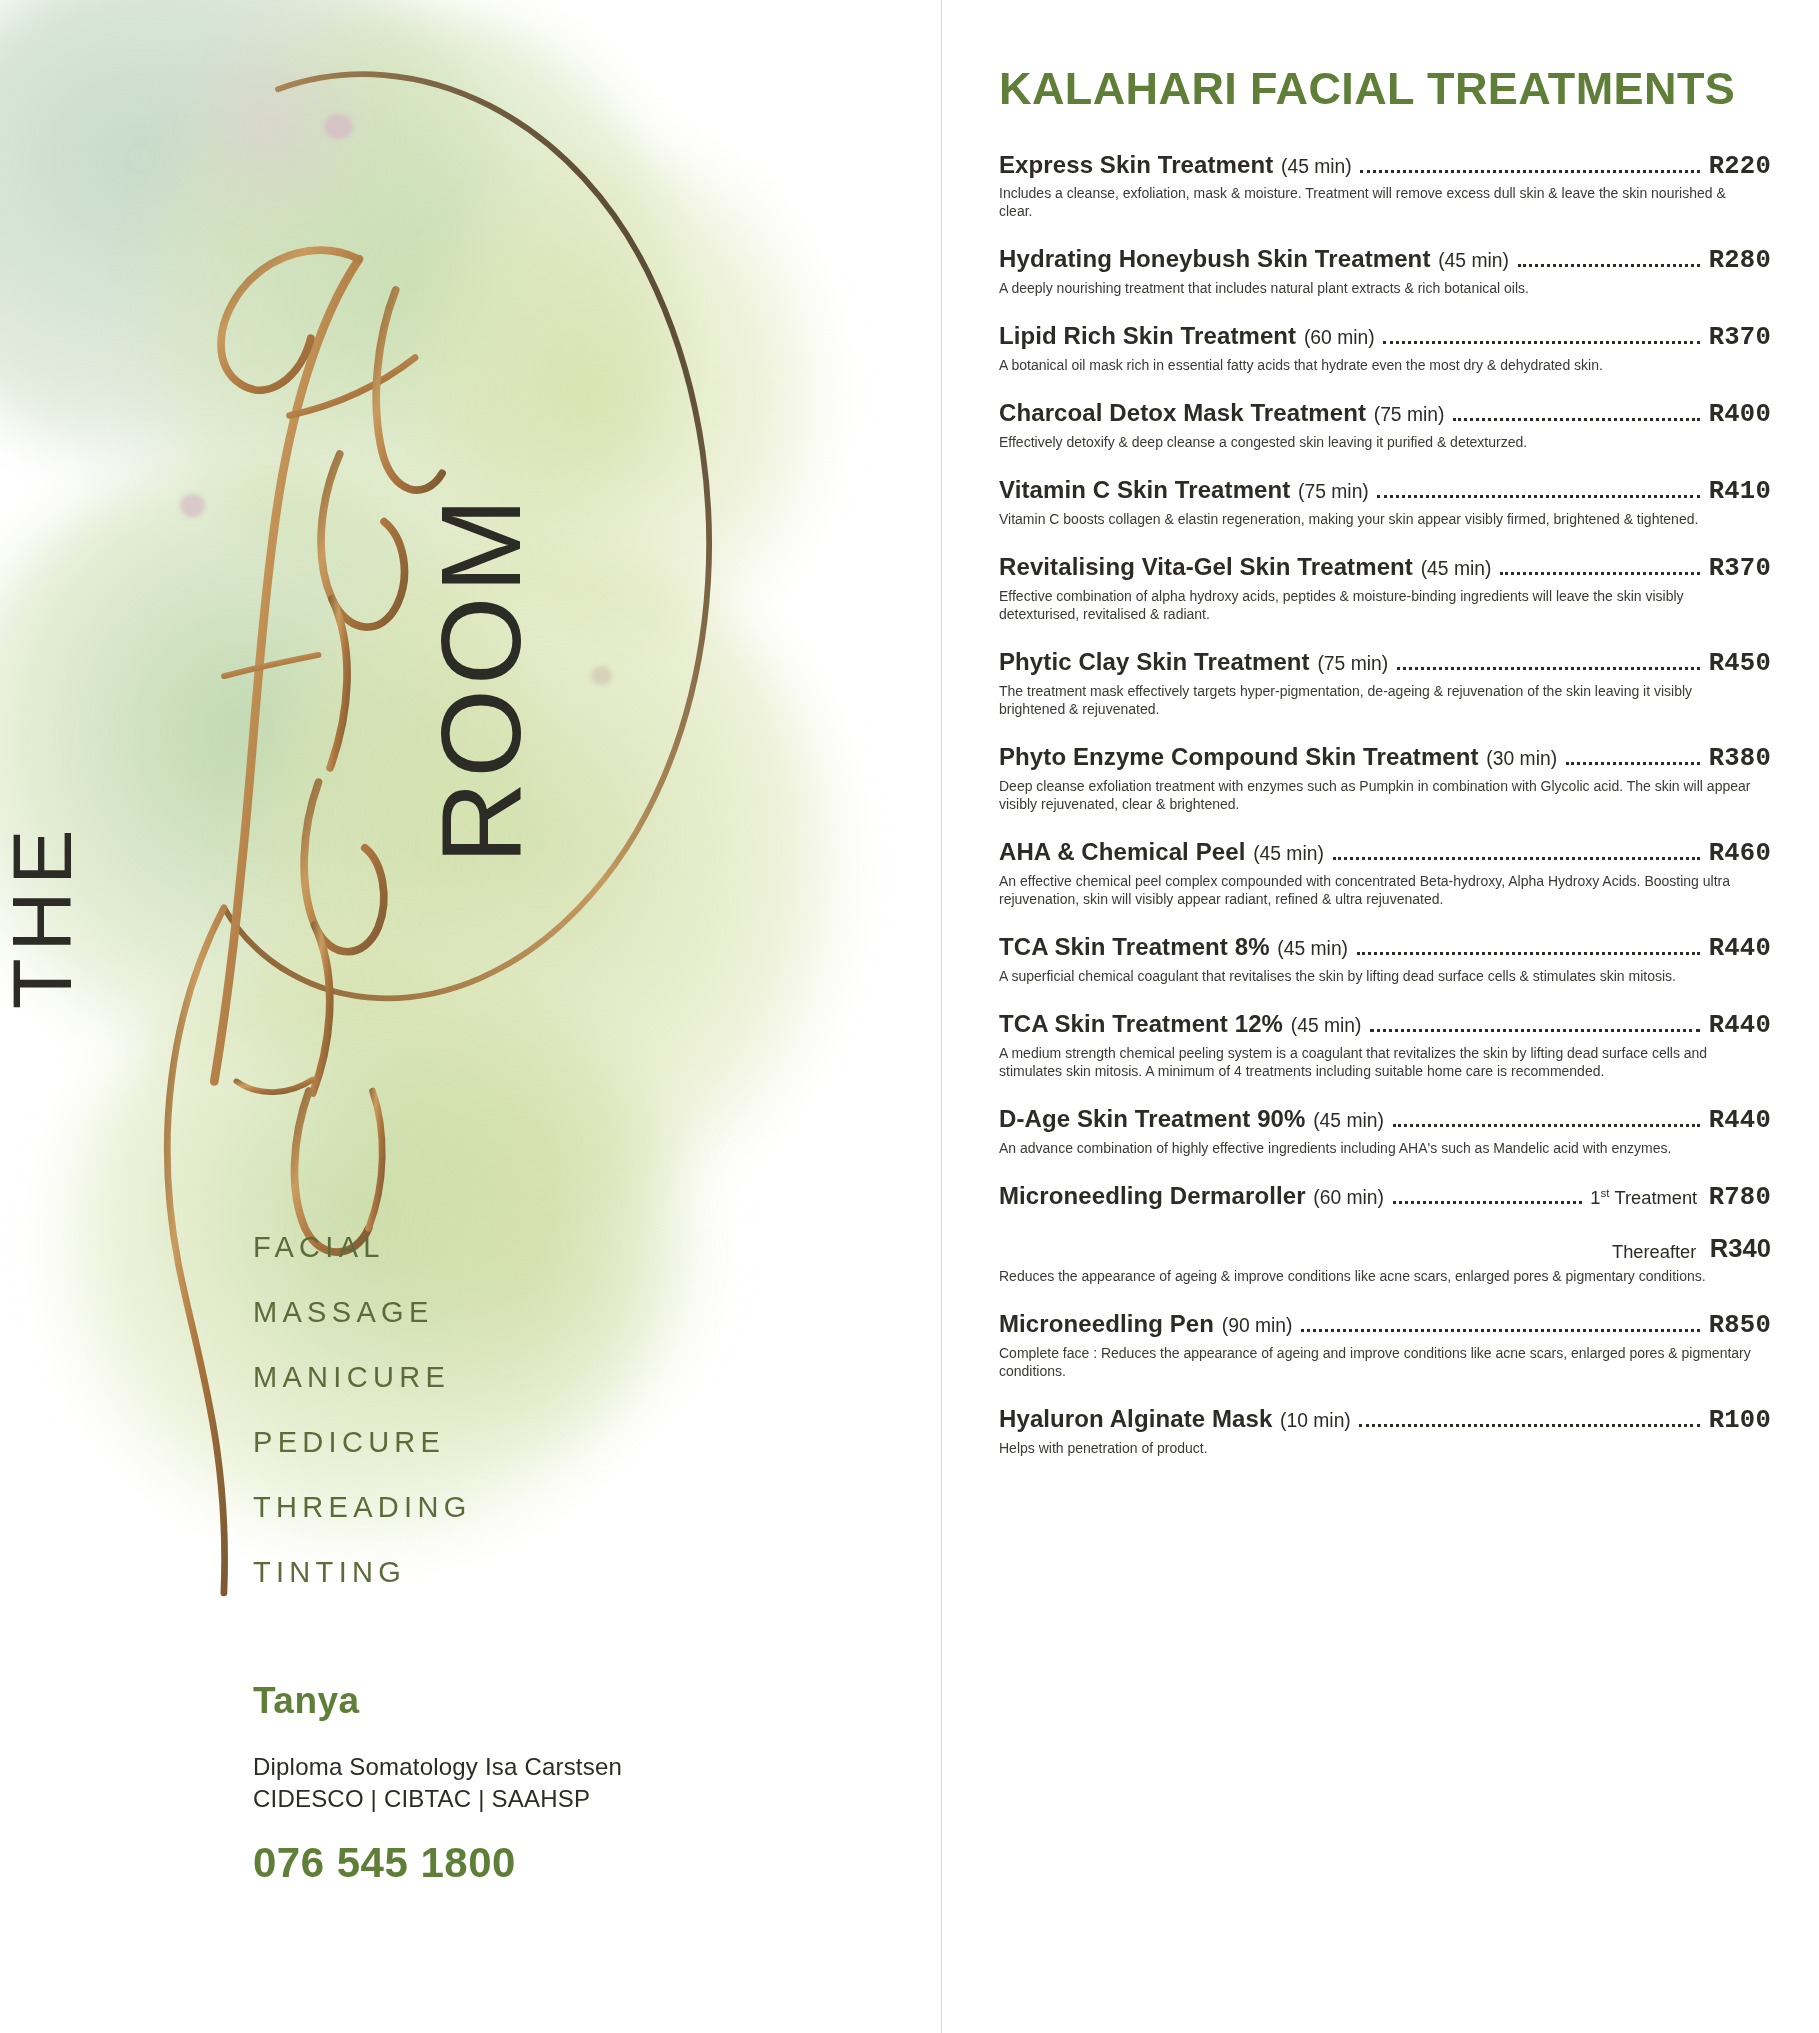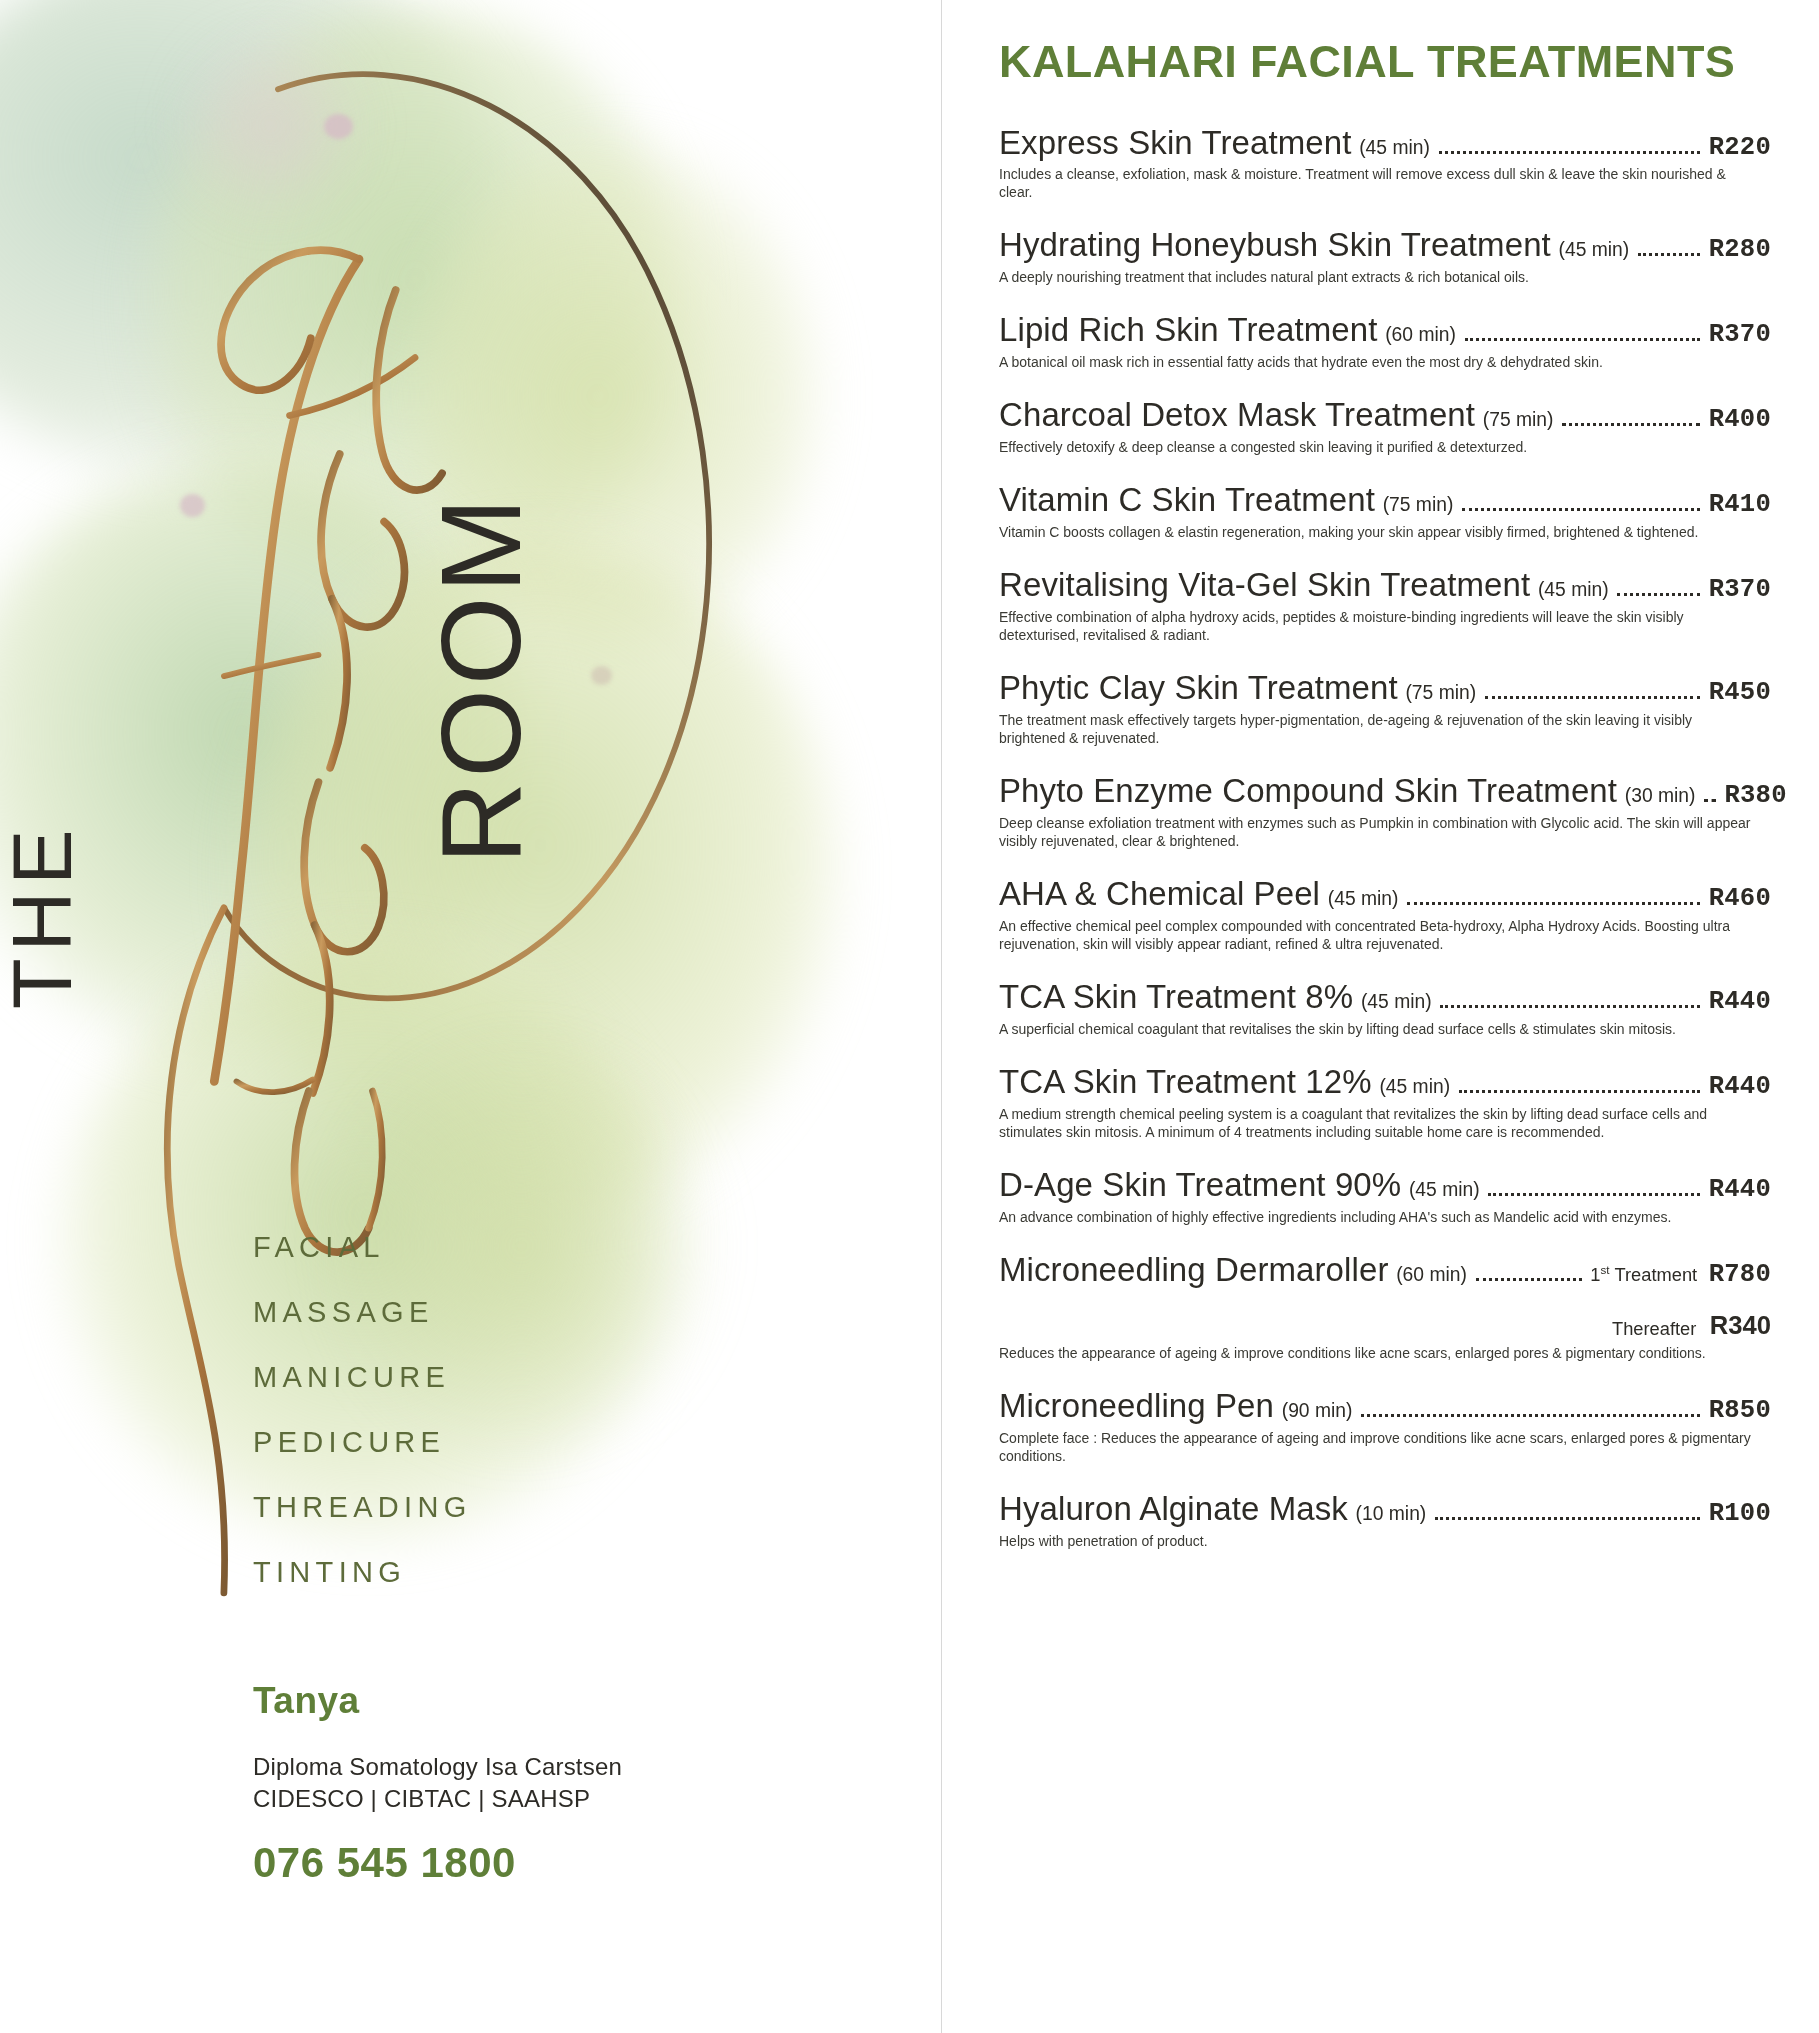--- a/index.html
+++ b/index.html
@@ -168,42 +168,42 @@
 
   
   .right-panel {
     position: absolute;
     left: 999px;
     top: 0;
     width: 772px;
     height: 2033px;
   }
   .menu-title {
-    margin-top: 37px;
+    margin-top: 64px;
     font-size: 45px;
     font-weight: bold;
     color: #5f7f38;
     letter-spacing: 0.4px;
     line-height: 1.1;
   }
   .treatment-list {
     margin-top: 37px;
   }
   .treatment {
     margin-bottom: 25px;
   }
   .tr-headline {
     display: flex;
     align-items: baseline;
     width: 100%;
     color: #2d2b26;
   }
   .tr-name {
-    font-size: 33px;
-    font-weight: 400;
+    font-size: 24px;
+    font-weight: 700;
     white-space: nowrap;
     letter-spacing: 0.1px;
   }
   .tr-dur {
     font-size: 19.3px;
     margin-left: 7.7px;
     white-space: nowrap;
     font-weight: 400;
   }
   .tr-leader {

